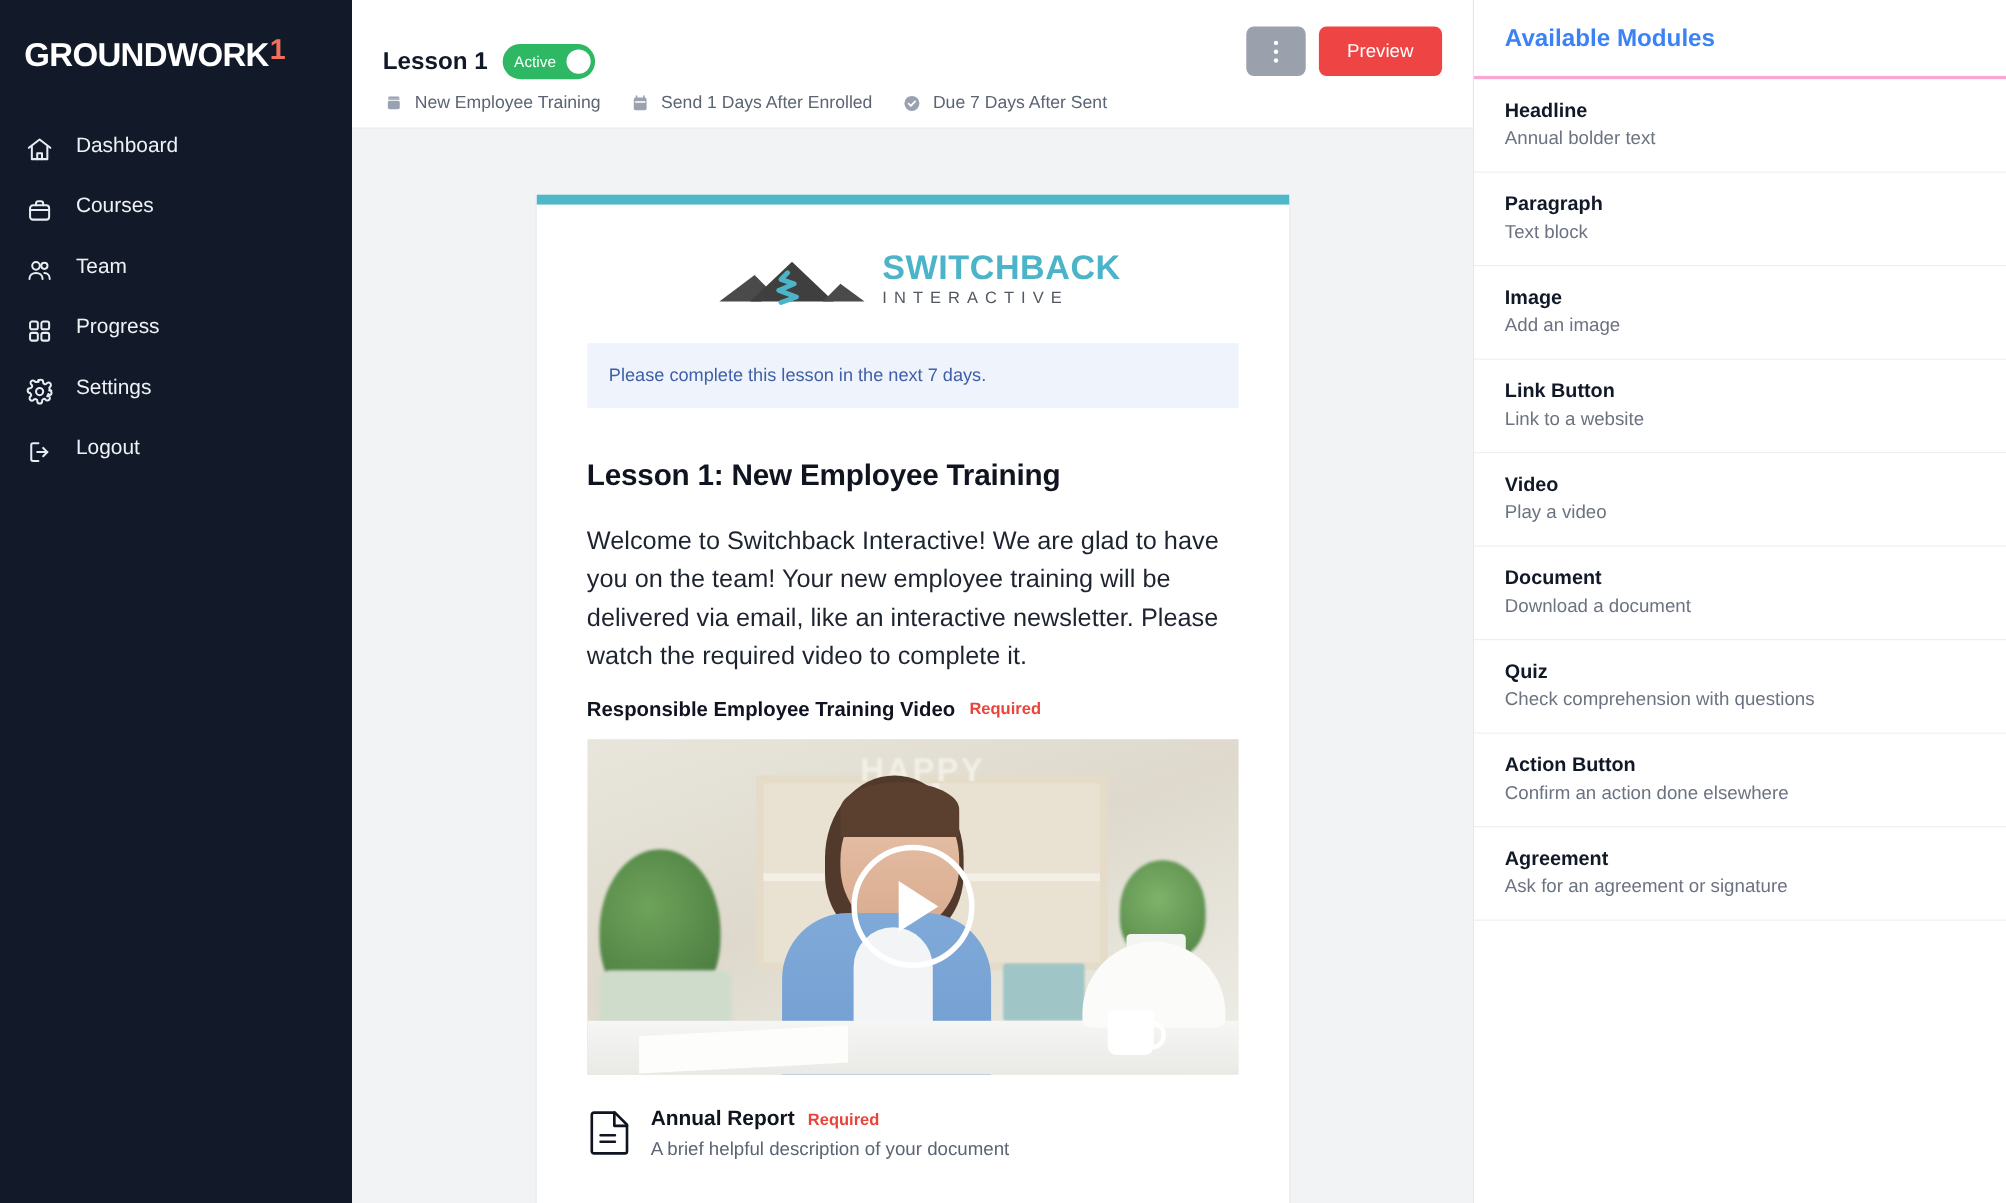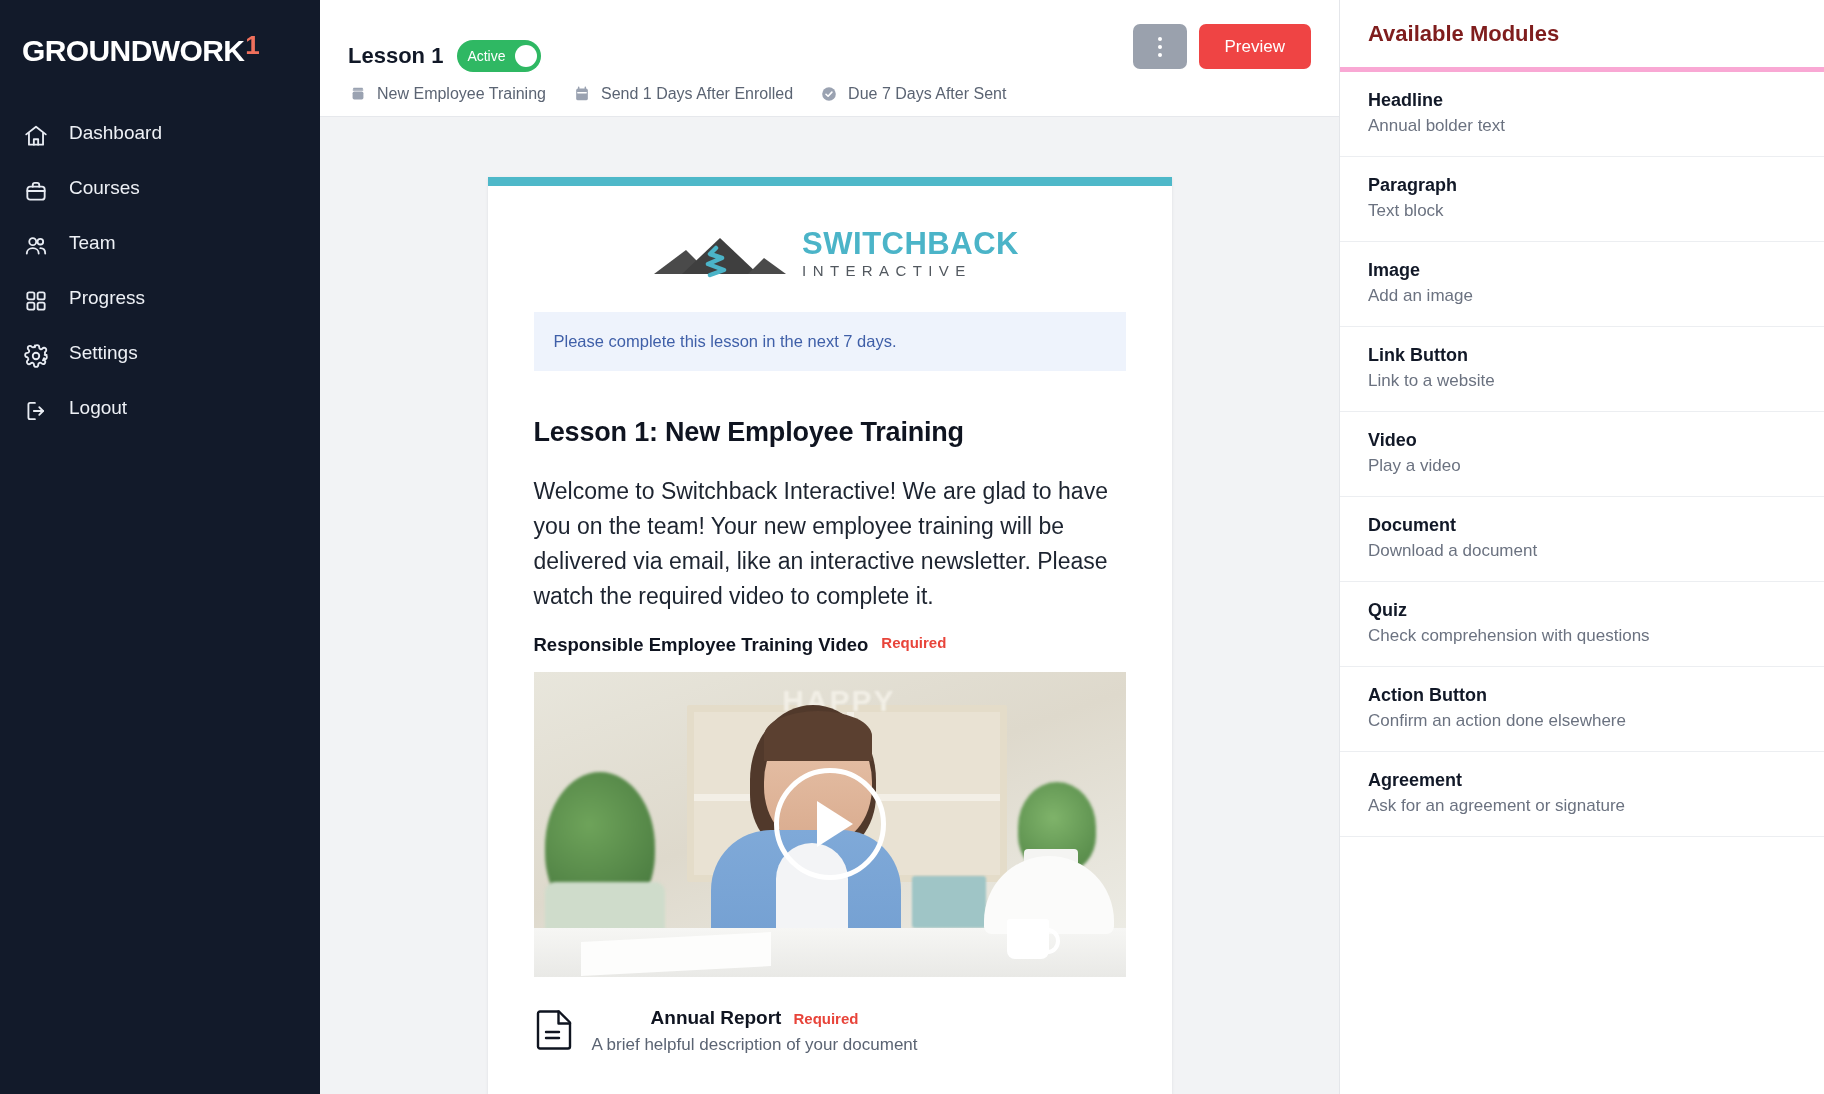--- a/index.html
+++ b/index.html
@@ -131,21 +131,21 @@
   }
   .email-inner { padding: 0 46px; }
   .lesson-h1 {
     font-size: 27px; font-weight: bold; color: #0f1420;
     margin: 46px 0 26px 0; letter-spacing: -0.2px;
   }
   .lesson-p {
     font-size: 23px; color: #1d2430; line-height: 1.52;
     margin-bottom: 20px;
   }
-  .mod-head { display: flex; align-items: flex-start; gap: 13px; margin-bottom: 16px; }
+  .mod-head { display: flex; align-items: center; gap: 13px; margin-bottom: 16px; }
   .mod-title { font-size: 18.5px; font-weight: bold; color: #0f1420; }
   .req-badge { font-size: 15px; font-weight: bold; color: #e8443a; }
 
   .video-frame {
     width: 100%; height: 305px;
     position: relative; overflow: hidden;
     background: linear-gradient(160deg,#e8e6dc 0%,#ded9cc 45%,#efefe9 100%);
   }
   .v-shelf { position: absolute; left: 26%; top: 11%; width: 54%; height: 58%; background: #e9e2d3; border: 7px solid #e4dcc9; border-radius: 2px; }
   .v-shelf:after { content:""; position:absolute; left:0; right:0; top:50%; height:7px; background:#f3efe6; }
@@ -179,38 +179,38 @@
     width: 0; height: 0;
     border-left: 36px solid #ffffff;
     border-top: 23px solid transparent;
     border-bottom: 23px solid transparent;
     margin-left: 10px;
   }
 
   .doc-row { display: flex; align-items: flex-start; gap: 18px; padding: 30px 0 34px 2px; }
   .doc-ico { width: 38px; height: 44px; flex: 0 0 38px; }
   .doc-texts { display: flex; flex-direction: column; gap: 6px; }
-  .doc-title-row { display: flex; align-items: baseline; gap: 12px; justify-content: center; }
+  .doc-title-row { display: flex; align-items: baseline; gap: 12px; }
   .doc-title { font-size: 19px; font-weight: bold; color: #0f1420; }
   .doc-desc { font-size: 17px; color: #5b6473; }
 
   
   .right-panel {
     width: 485px; flex: 0 0 485px;
     background: #ffffff;
     border-left: 1px solid #e4e6ea;
     display: flex; flex-direction: column;
     overflow: hidden;
   }
   .rp-head {
     height: 72px; flex: 0 0 72px;
     display: flex; align-items: center;
     padding: 0 28px;
-    border-bottom: 5px solid #f9a8d4;
-    font-size: 22px; font-weight: bold; color: #7f1d1d;
+    border-bottom: 3px solid #f9a8d4;
+    font-size: 22px; font-weight: bold; color: #3b82f6;
   }
   .rp-list { display: flex; flex-direction: column; }
   .rp-item {
     padding: 18px 28px 20px 28px;
     border-bottom: 1px solid #eceef1;
     cursor: pointer;
   }
   .rp-name { font-size: 18px; font-weight: bold; color: #111827; margin-bottom: 5px; }
   .rp-desc { font-size: 17px; color: #6b7280; }
 </style>

